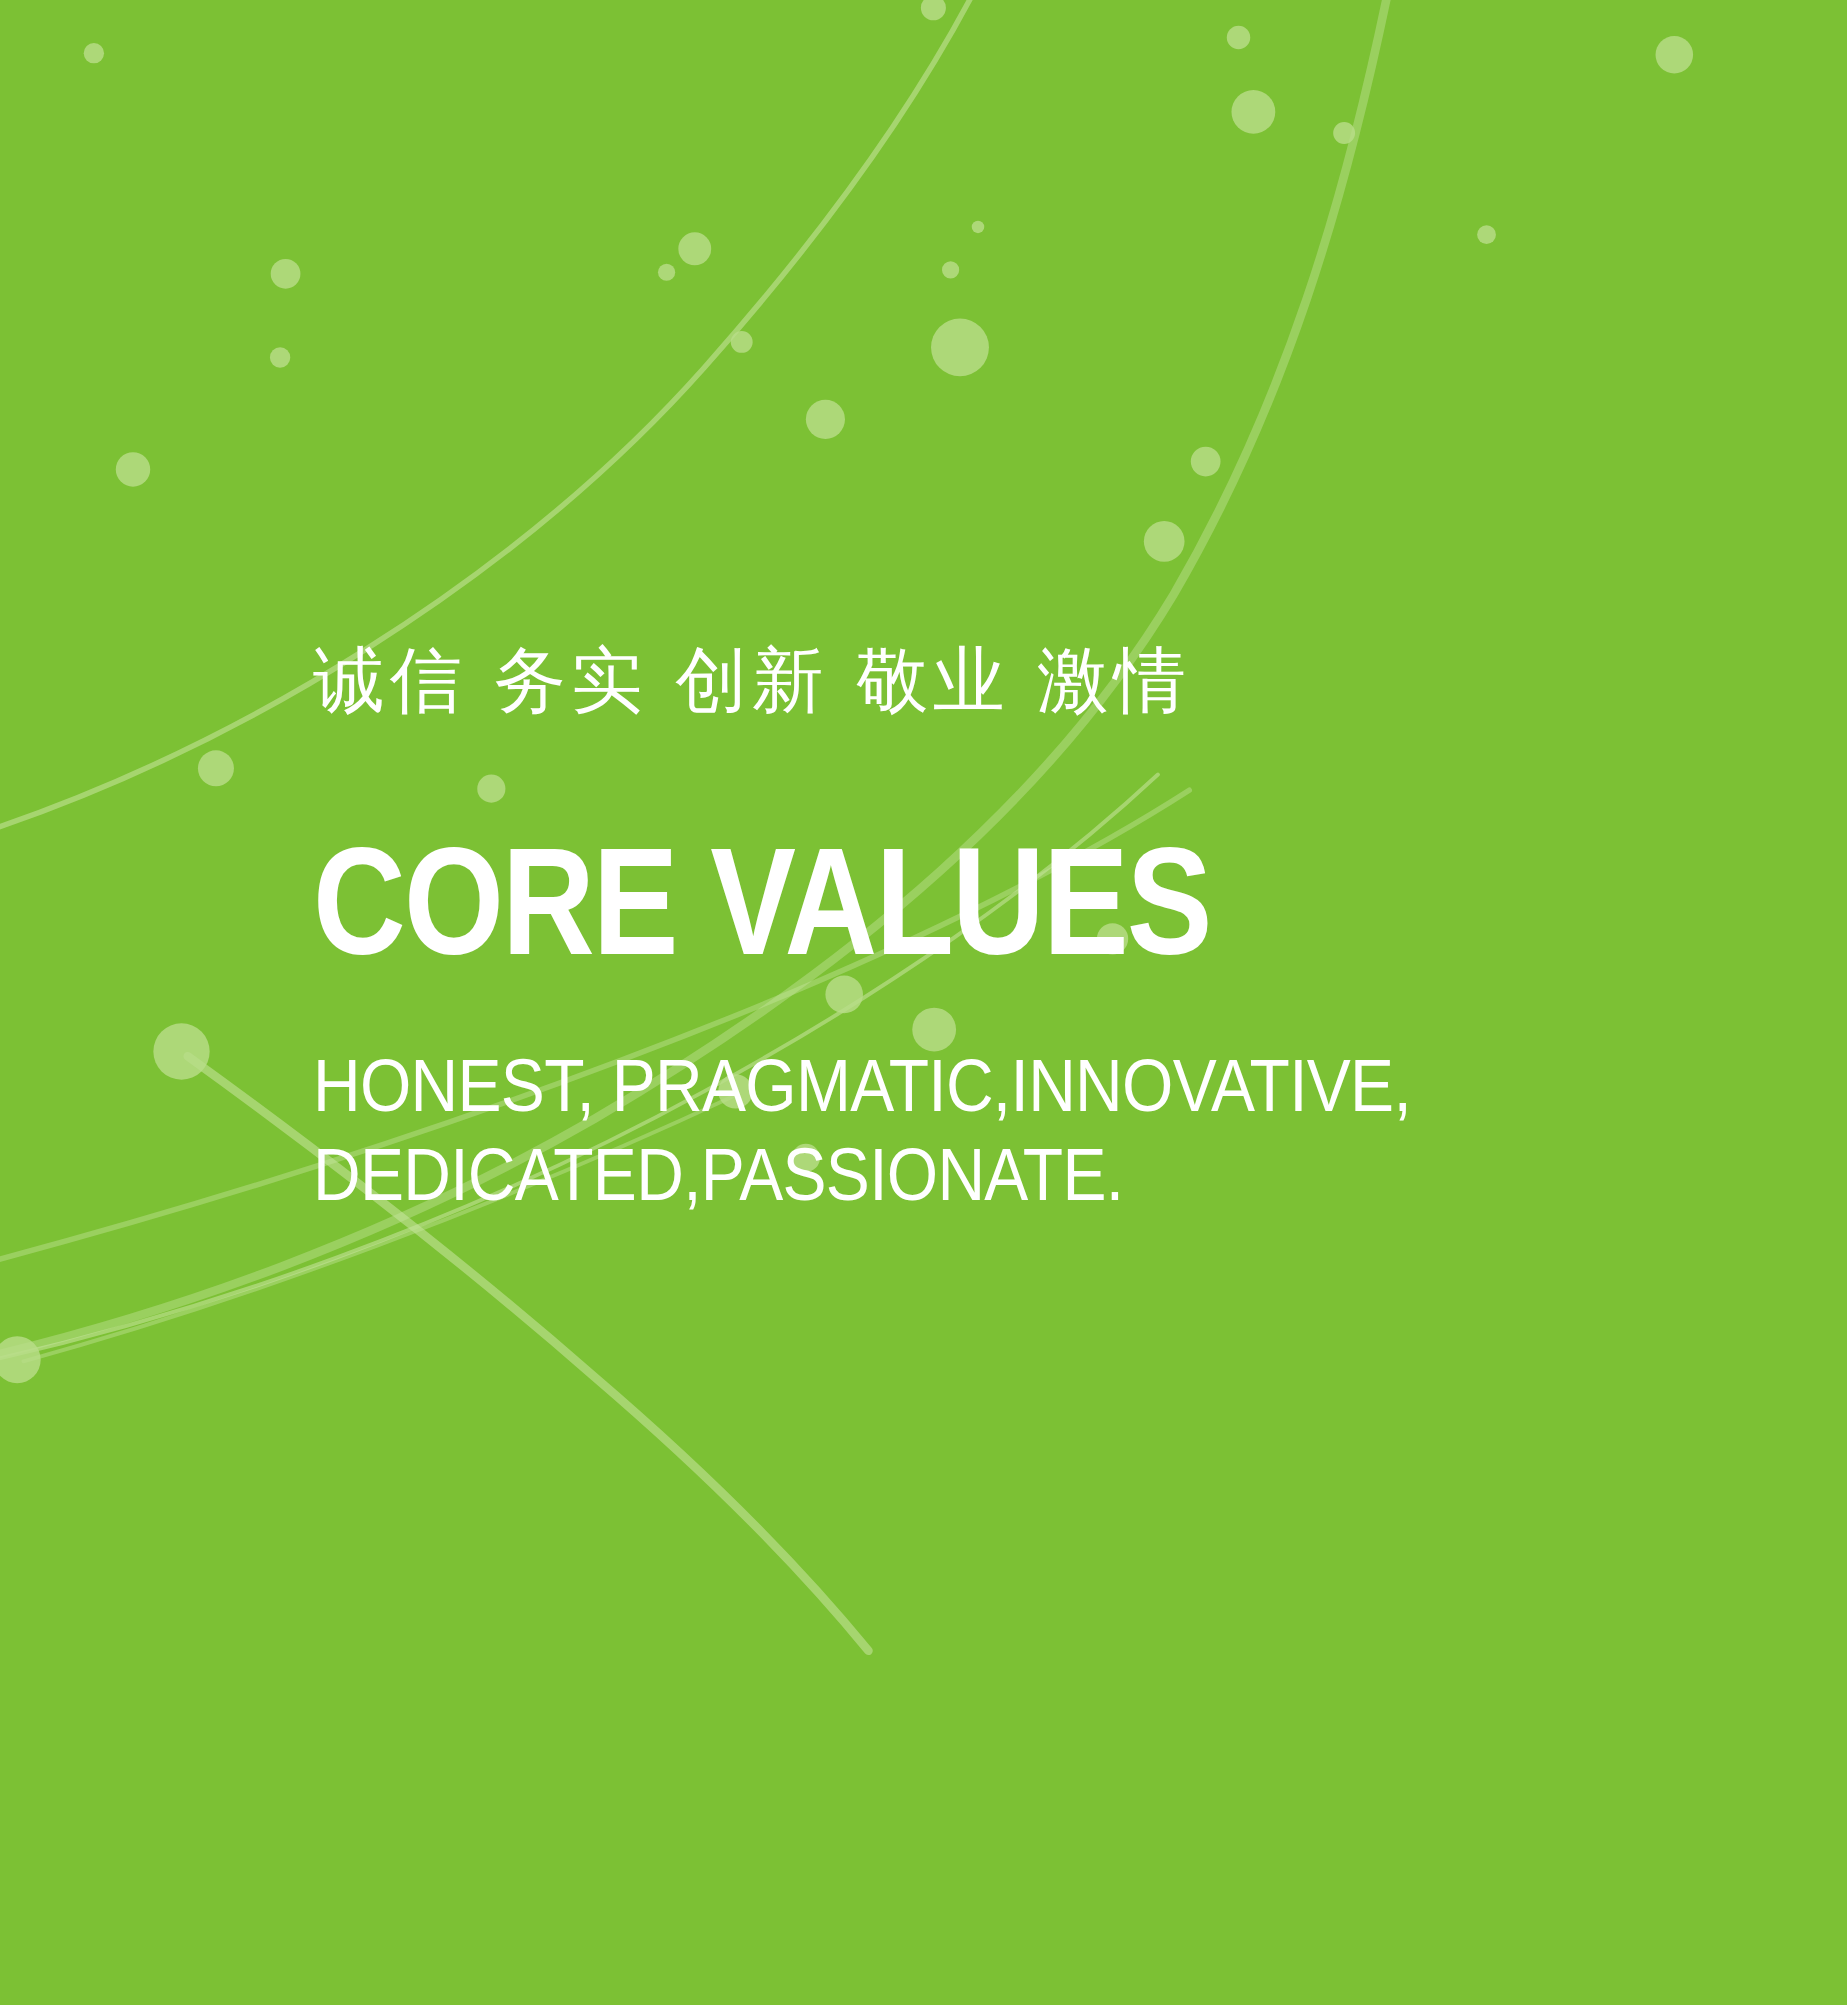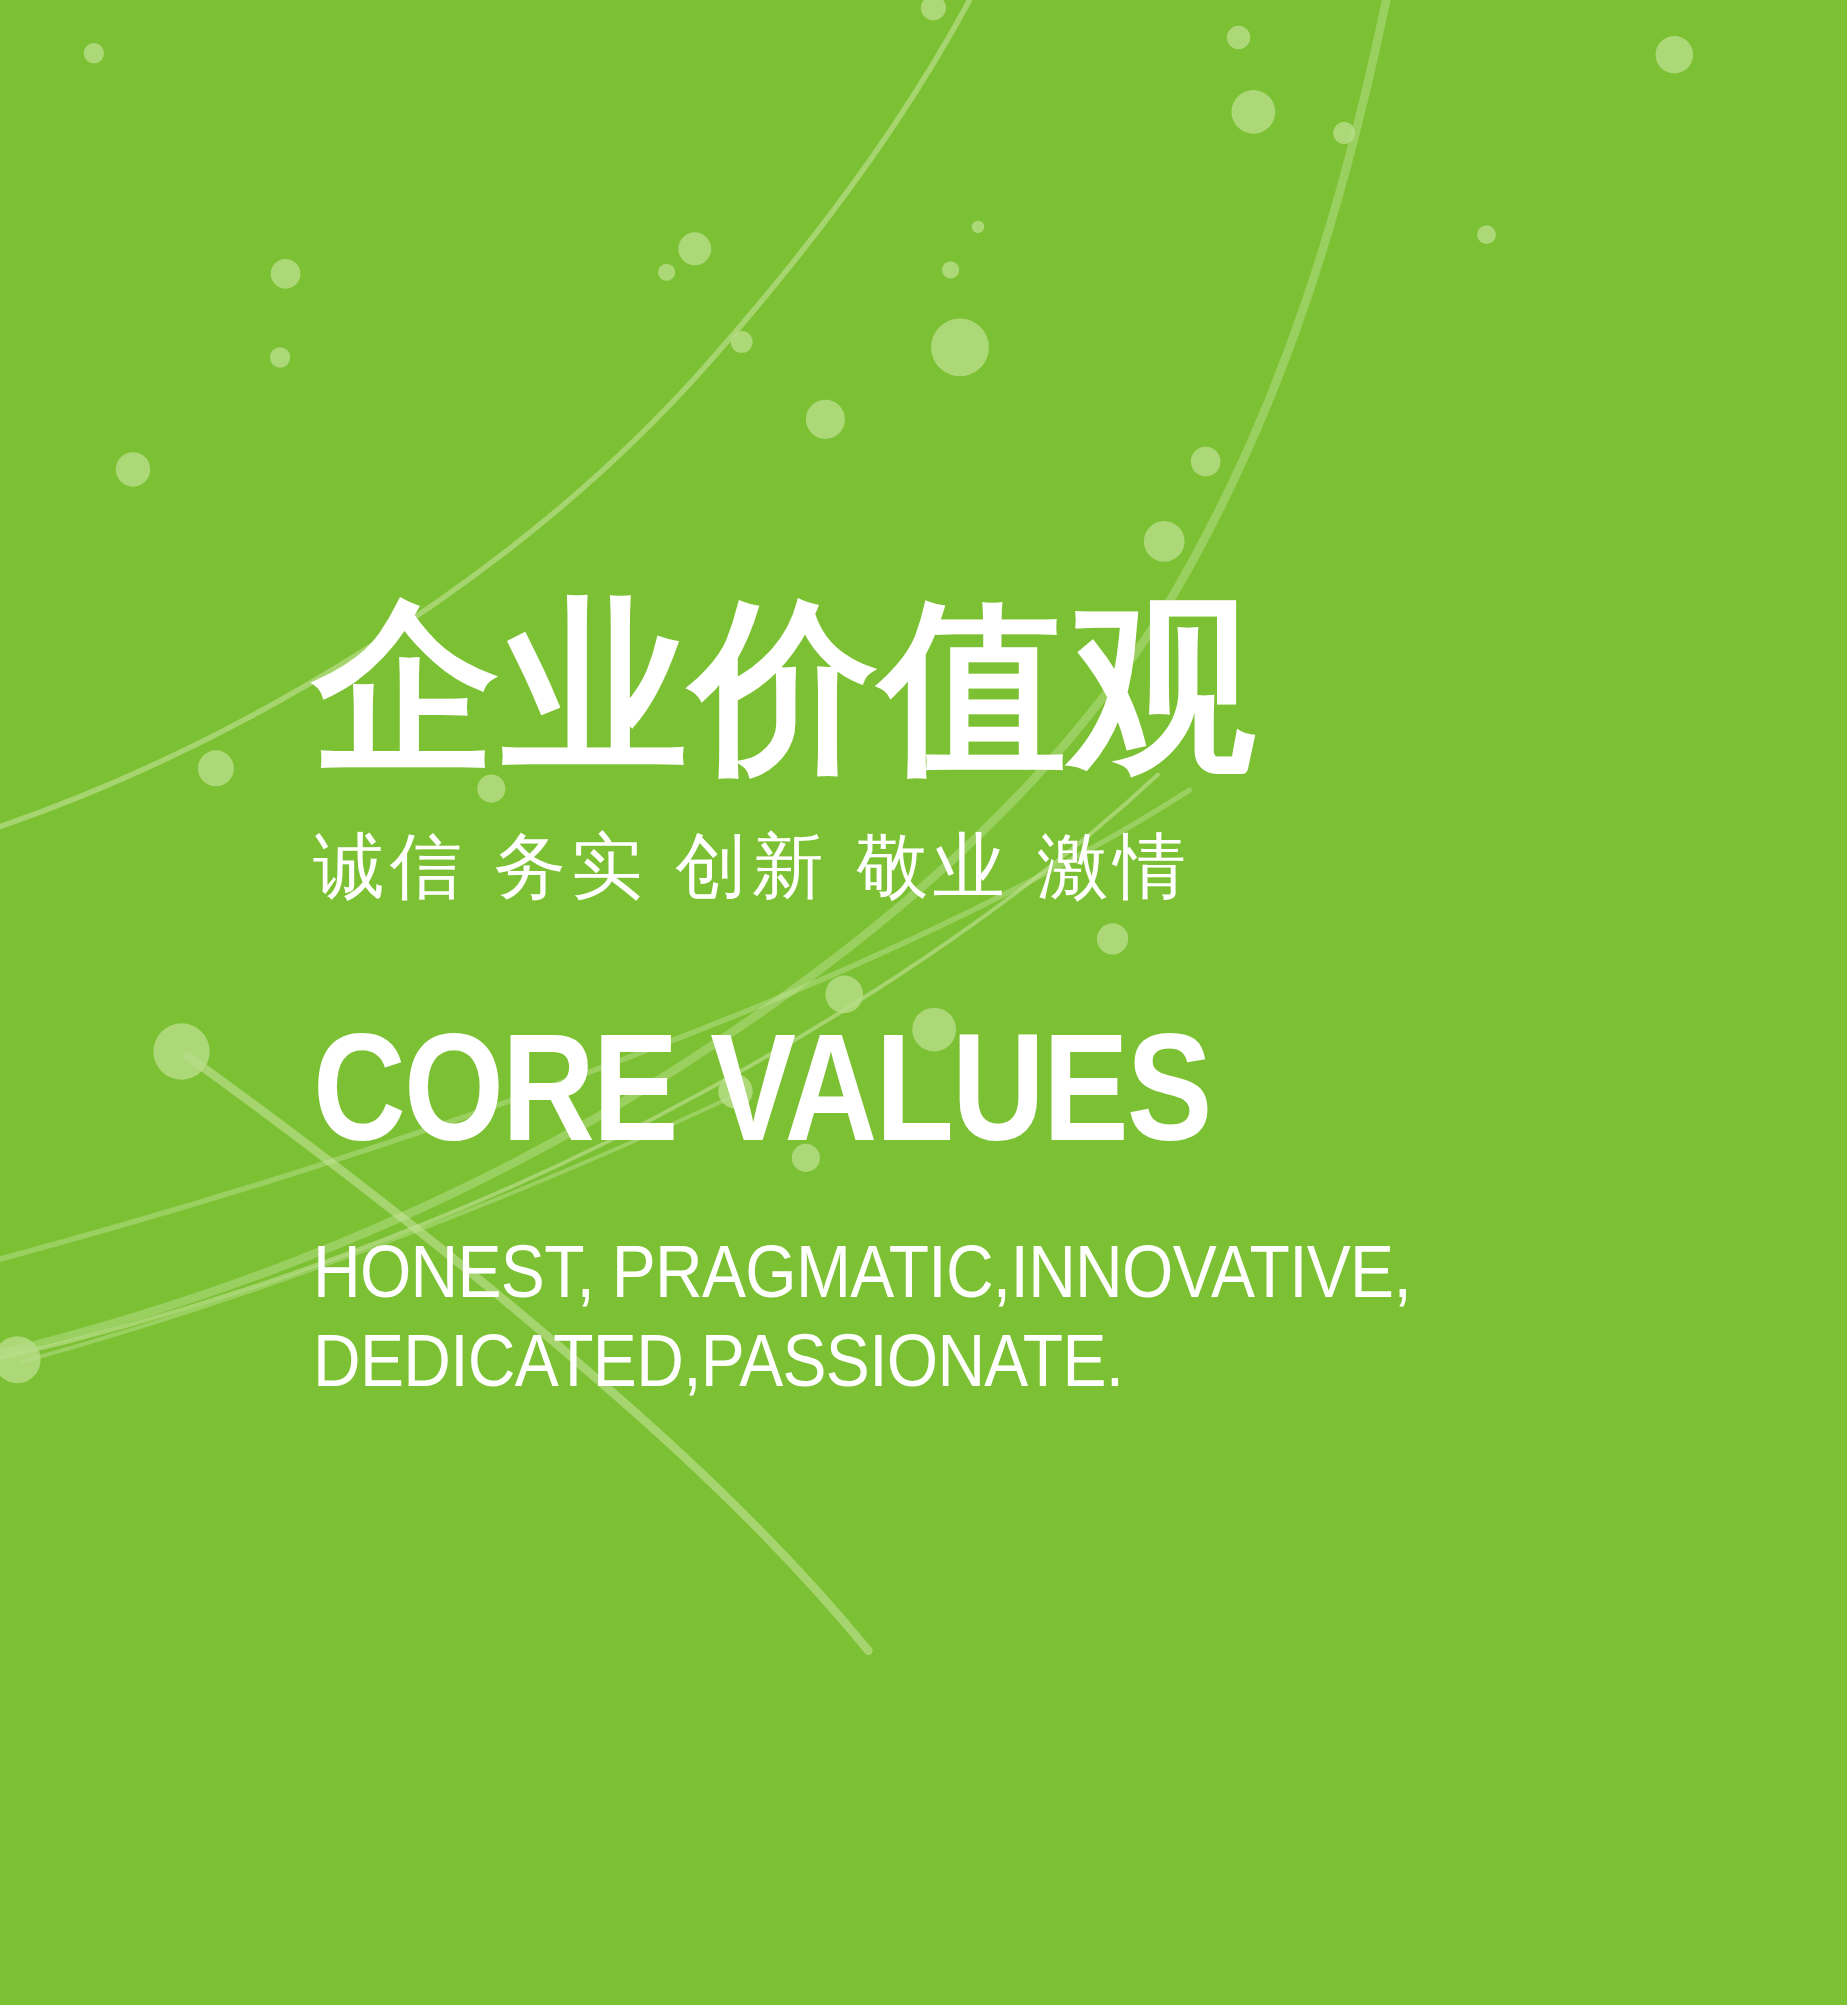--- a/index.html
+++ b/index.html
@@ -122,21 +122,20 @@
         <circle cx="1030" cy="1480" r="18" fill="#b9dd8a" fill-opacity="0.80"></circle>
         <circle cx="232" cy="1344" r="36" fill="#b9dd8a" fill-opacity="0.80"></circle>
         <circle cx="22" cy="1738" r="30" fill="#b9dd8a" fill-opacity="0.80"></circle>
         <circle cx="1900" cy="300" r="12" fill="#b9dd8a" fill-opacity="0.80"></circle>
         <circle cx="1718" cy="170" r="14" fill="#b9dd8a" fill-opacity="0.80"></circle>
       </g>
   </svg>
 
   <div id="content">
 
-    <div class="cn-title">企业价值观</div>
 
     <div class="cn-sub">诚信 务实 创新 敬业 激情</div>
 
     <div class="en-title">CORE VALUES</div>
 
     <div class="en-body">
       <div>HONEST, PRAGMATIC,INNOVATIVE,</div>
       <div>DEDICATED,PASSIONATE.</div>
     </div>
 

